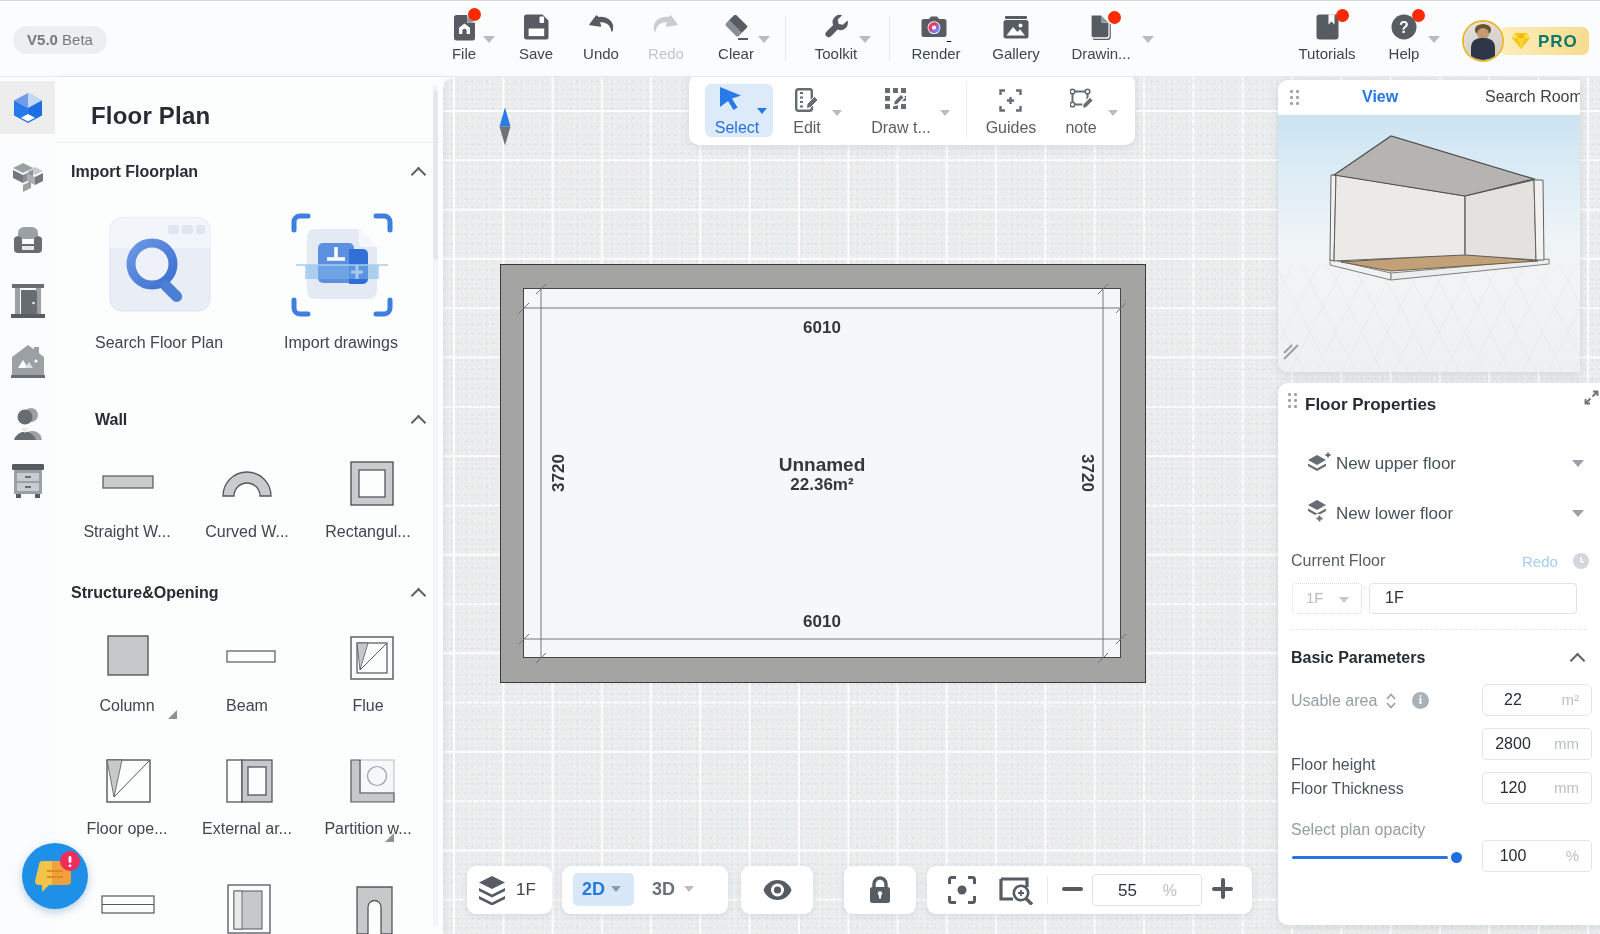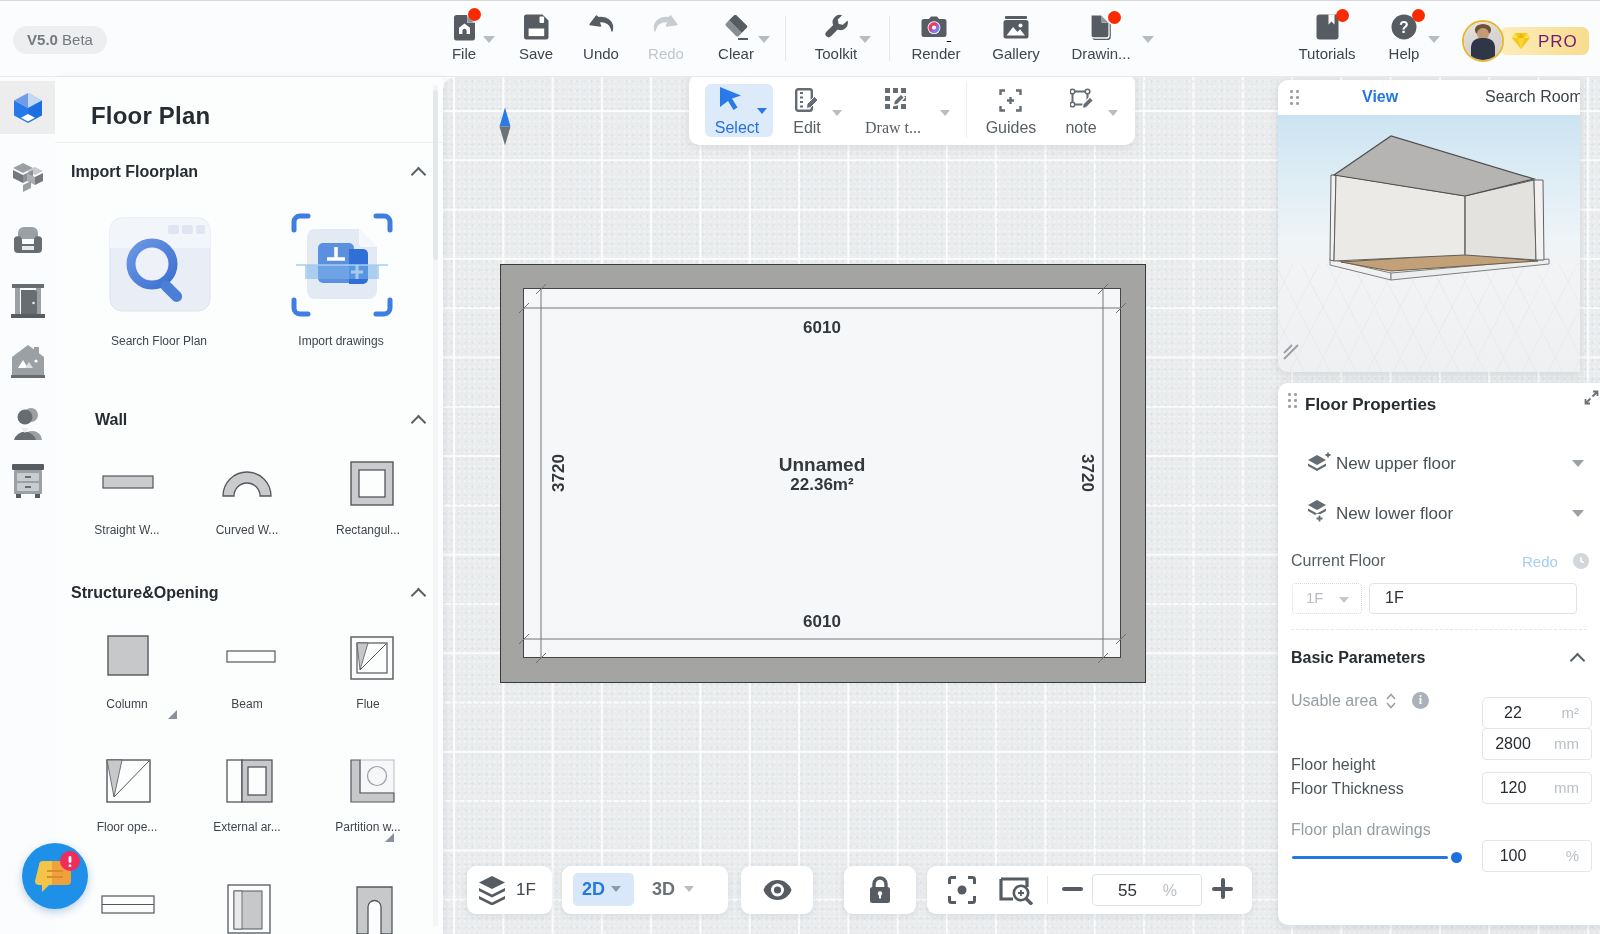--- a/index.html
+++ b/index.html
@@ -35,21 +35,21 @@
   #strip .sel { position:absolute; left:0; top:4px; width:55px; height:53px; background:#ededee; }
   .sic { position:absolute; left:50%; transform:translateX(-50%); }
 
   
   #sidepanel { left:55px; top:77px; width:388px; height:857px; background:#fcfdfd; z-index:44; box-shadow:2px 0 6px rgba(80,90,100,.08); }
   #sidepanel h1 { position:absolute; left:16px; top:25px; font-size:24px; color:#262c32; letter-spacing:.2px;margin-left:20px; }
   .divider { position:absolute; left:0; width:388px; height:1px; background:#eef0f1; }
   .sect { position:absolute; left:16px; font-size:16px; font-weight:bold; color:#262c32; }
   .chev { position:absolute; width:14px; height:14px; }
   .chev:before { content:""; position:absolute; left:1px; top:4px; width:9px; height:9px; border-left:2px solid #5a6167; border-top:2px solid #5a6167; transform:rotate(45deg); }
-  .tilelab { position:absolute; font-size:12px; color:#3f464d; text-align:right; transform:translateX(-50%); white-space:nowrap; }
+  .tilelab { position:absolute; font-size:16px; color:#3f464d; text-align:right; transform:translateX(-50%); white-space:nowrap; }
   .corner-tri { position:absolute; width:0; height:0; border-left:9px solid transparent; border-bottom:9px solid #8b9198; }
 
   
   #chat { left:22px; top:843px; width:66px; height:66px; border-radius:50%; background:#1e90e8; z-index:60; box-shadow:0 3px 8px rgba(30,100,180,.3); }
 
   
   #subbar { left:689px; top:74px; width:446px; height:71px; background:#fff; border-radius:10px; z-index:30; box-shadow:0 2px 8px rgba(120,130,140,.18); }
   #selchip { position:absolute; left:16px; top:10px; width:68px; height:53px; background:#dceafa; border-radius:6px; }
   .sublab { position:absolute; top:45px; font-size:16px; color:#575e65; transform:translateX(-50%); white-space:nowrap; }
   .subsep { position:absolute; top:7px; width:1px; height:57px; background:#eceeef; }
@@ -239,21 +239,21 @@
     <div class="caret" style="left:1428px; top:36px;"></div>
 
     <div style="position:absolute; left:1500px; top:27px; width:89px; height:28px; border-radius:7px; background:linear-gradient(90deg,#fcedbb,#f7dc8e);"></div>
     <svg width="20" height="18" viewBox="0 0 20 18" style="position:absolute; left:1511px; top:32px;">
       <polygon points="4,1 16,1 19,6 10,17 1,6" fill="#f5c61d"></polygon>
       <polygon points="4,1 7,6 1,6" fill="#fbe14b"></polygon>
       <polygon points="16,1 19,6 13,6" fill="#fbe14b"></polygon>
       <polygon points="7,6 13,6 10,17" fill="#fdd835"></polygon>
       <polygon points="7,6 10,1 13,6" fill="#f0b400"></polygon>
     </svg>
-    <div style="position:absolute; left:1538px; top:32px; font-size:17px; font-weight:normal; color:#701a75; letter-spacing:1px;">PRO</div>
+    <div style="position:absolute; left:1538px; top:32px; font-size:17px; font-weight:bold; color:#0f766e; letter-spacing:1px;">PRO</div>
     <div style="position:absolute; left:1462px; top:20px; width:42px; height:42px; border-radius:50%; background:#fff; border:2.5px solid #e8b62c; overflow:hidden;">
       <div style="position:absolute; left:0; top:0; width:100%; height:100%; background:linear-gradient(160deg,#e8e6e4 0%,#d8d5d2 45%,#cfccc9 100%);"></div>
       <div style="position:absolute; left:11px; top:2px; width:16px; height:11px; border-radius:50% 50% 40% 40%; background:#6c5135;"></div>
       <div style="position:absolute; left:13px; top:6px; width:12px; height:12px; border-radius:50%; background:#c49a74;"></div>
       <div style="position:absolute; left:7px; top:16px; width:24px; height:22px; border-radius:40% 40% 0 0; background:#2e3647;"></div>
     </div>
   </div>
   <div id="vbadge" class="abs" style="z-index:41;"><b>V5.0</b> Beta</div>
 
   <div id="strip" class="abs">
@@ -483,21 +483,21 @@
       <rect x="2.5" y="4.5" width="15" height="13" fill="none" stroke="#666c73" stroke-width="2"></rect>
       <g fill="#fff" stroke="#666c73" stroke-width="1.6">
         <circle cx="2.5" cy="4.5" r="2.3"></circle>
           <circle cx="17.5" cy="4.5" r="2.3"></circle>
           <circle cx="2.5" cy="17.5" r="2.3"></circle>
       </g>
       <path d="M13 17 L20 10 L23.5 13.5 L16.5 20.5 L12.5 21.5 Z" fill="#666c73" stroke="#fff" stroke-width="1.2"></path>
     </svg>
     <div class="sublab" style="left:48px; color:#2570df;">Select</div>
     <div class="sublab" style="left:118px;">Edit</div>
-    <div class="sublab" style="left:204px;font-family:Liberation Serif, serif;">Draw t...</div>
+    <div class="sublab" style="left:212px;">Draw t...</div>
     <div class="sublab" style="left:322px;">Guides</div>
     <div class="sublab" style="left:392px;">note</div>
     <div class="subsep" style="left:277px;"></div>
     <div class="scaret" style="left:68px; top:34px; border-top-color:#2979e8;"></div>
     <div class="scaret" style="left:143px; top:36px;"></div>
     <div class="scaret" style="left:251px; top:36px;"></div>
     <div class="scaret" style="left:419px; top:36px;"></div>
   </div>
 
   <div class="bcard" style="left:467px; width:85px;">
@@ -651,38 +651,38 @@
     <div class="chev" style="left:293px; top:268px;"></div>
 
     <div class="plab" style="top:309px; color:#959da5;">Usable area</div>
     <svg width="12" height="16" viewBox="0 0 12 16" style="position:absolute; left:107px; top:310px;">
       <path d="M2 6 L6 1.5 L10 6" fill="none" stroke="#9aa1a8" stroke-width="1.6"></path>
       <path d="M2 10 L6 14.5 L10 10" fill="none" stroke="#9aa1a8" stroke-width="1.6"></path>
     </svg>
     <div style="position:absolute; left:134px; top:309px; width:17px; height:17px; border-radius:50%; background:#aab1b8;">
       <div style="position:absolute; left:0; top:0; width:17px; height:17px; text-align:center; font-size:12px; color:#fff; font-weight:bold; line-height:17px; font-family:'Liberation Serif',serif;">i</div>
     </div>
-    <div class="pinput" style="top:314px;border-radius:6px;">
+    <div class="pinput" style="top:301px;border-radius:6px;">
         <div class="v">22</div>
         <div class="u">m²</div>
       </div>
 
     <div class="plab" style="top:373px; color:#4c545c;">Floor height</div>
     <div class="pinput" style="top:345px;">
         <div class="v">2800</div>
         <div class="u">mm</div>
       </div>
 
     <div class="plab" style="top:397px; color:#4c545c;">Floor Thickness</div>
     <div class="pinput" style="top:389px;">
         <div class="v">120</div>
         <div class="u">mm</div>
       </div>
 
-    <div class="plab" style="top:438px; color:#959da5;">Floor plan drawings</div>
+    <div class="plab" style="top:438px; color:#959da5;">Select plan opacity</div>
     <div style="position:absolute; left:14px; top:473px; width:156px; height:3px; border-radius:2px; background:#2577e2;"></div>
     <div style="position:absolute; left:173px; top:469px; width:11px; height:11px; border-radius:50%; background:#1f6fe0;"></div>
     <div class="pinput" style="top:457px;">
         <div class="v">100</div>
         <div class="u">%</div>
       </div>
   </div>
 </div>
 
 </body></html>

